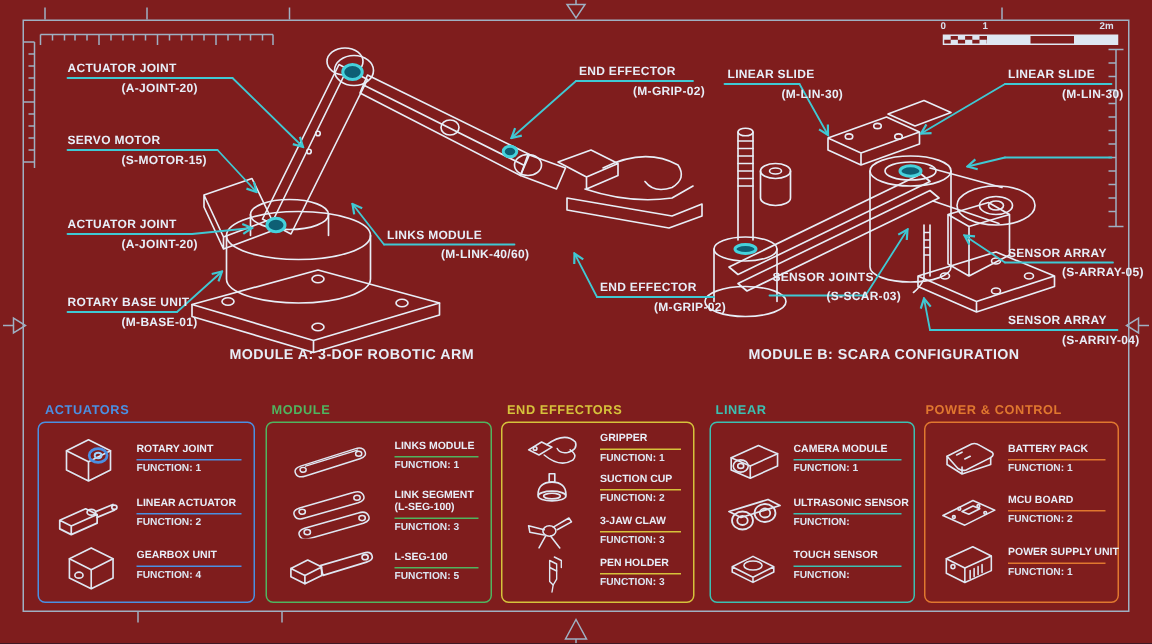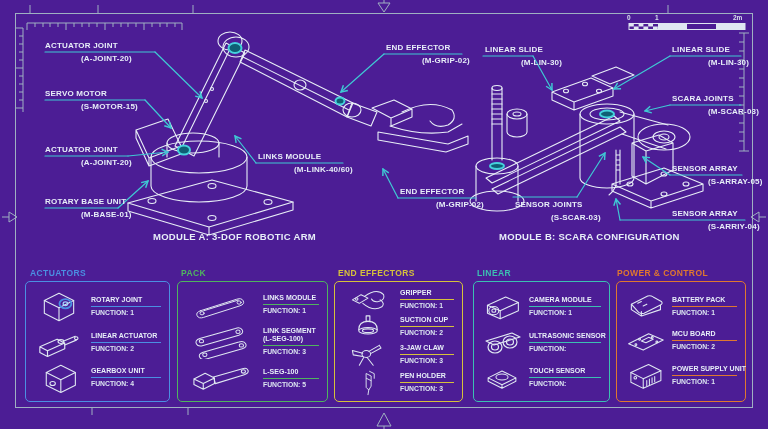--- a/index.html
+++ b/index.html
@@ -1,18 +1,18 @@
 <!DOCTYPE html>
 <html><head>
 <meta charset="utf-8">
 <style>
   html,body{margin:0;padding:0;background:#10182b;}
   .stage{
     position:relative;width:768px;height:429px;overflow:hidden;
-    background:#4c1d95;
+    background:#7f1d1d;
     font-family:"Liberation Sans", sans-serif;
     -webkit-font-smoothing:antialiased;
   }
   .stage svg.master{position:absolute;left:0;top:0;}
   
   .callout{position:absolute;color:#e7eef8;white-space:nowrap;}
   .c-name{font-size:8px;line-height:9px;font-weight:bold;letter-spacing:.2px;}
   .c-code{font-size:8px;line-height:9px;font-weight:bold;letter-spacing:.2px;margin-top:4px;padding-left:36px;}
   .c-code:empty{display:none;}
   
@@ -249,41 +249,37 @@
   <div class="mod-title" style="left:146px;top:231px">MODULE A: 3-DOF ROBOTIC ARM</div>
 
   <div class="callout" style="left:485px;top:45px">
     <div class="c-name">LINEAR SLIDE</div>
     <div class="c-code">(M-LIN-30)</div>
   </div>
   <div class="callout" style="left:672px;top:45px">
     <div class="c-name">LINEAR SLIDE</div>
     <div class="c-code">(M-LIN-30)</div>
   </div>
-  <div class="callout" style="left:672px;top:94px">
-    <div class="c-name">SCARA JOINTS</div>
-    <div class="c-code">(M-SCAR-03)</div>
-  </div>
   <div class="callout" style="left:672px;top:164px">
     <div class="c-name">SENSOR ARRAY</div>
     <div class="c-code">(S-ARRAY-05)</div>
   </div>
-  <div class="callout" style="left:515px;top:200px">
+  <div class="callout" style="left:515px;top:180px">
     <div class="c-name">SENSOR JOINTS</div>
     <div class="c-code">(S-SCAR-03)</div>
   </div>
   <div class="callout" style="left:672px;top:209px">
     <div class="c-name">SENSOR ARRAY</div>
     <div class="c-code">(S-ARRIY-04)</div>
   </div>
   <div class="mod-title" style="left:499px;top:231px">MODULE B: SCARA CONFIGURATION</div>
 
 
   <div class="cat-label l-act">ACTUATORS</div>
-  <div class="cat-label l-lnk">PACK</div>
+  <div class="cat-label l-lnk">MODULE</div>
   <div class="cat-label l-eff">END EFFECTORS</div>
   <div class="cat-label l-sen">LINEAR</div>
   <div class="cat-label l-pwr">POWER &amp; CONTROL</div>
 
   <div class="panel p-act">
     <div class="item">
       <span class="ic">
         <svg class="icn" width="44" height="36" viewBox="0 0 48 38">
           <g>
               <path d="M8,13 L24,5 L40,13 L24,21 Z"></path>

